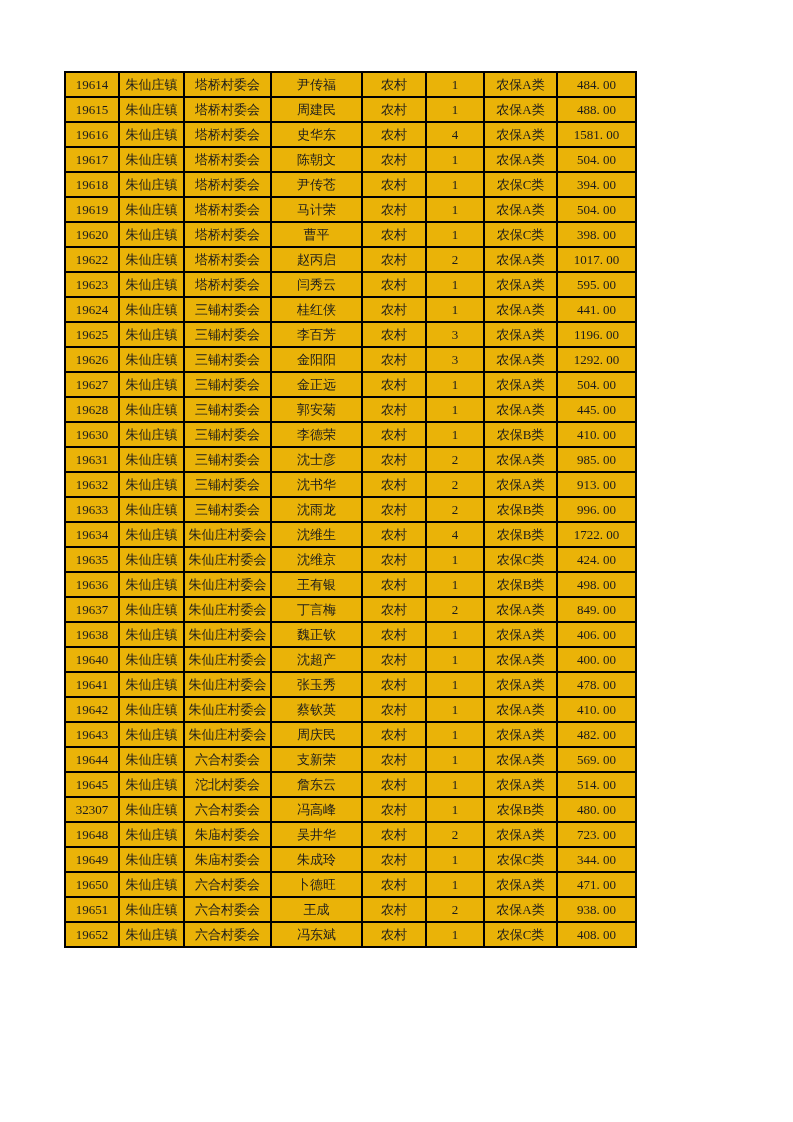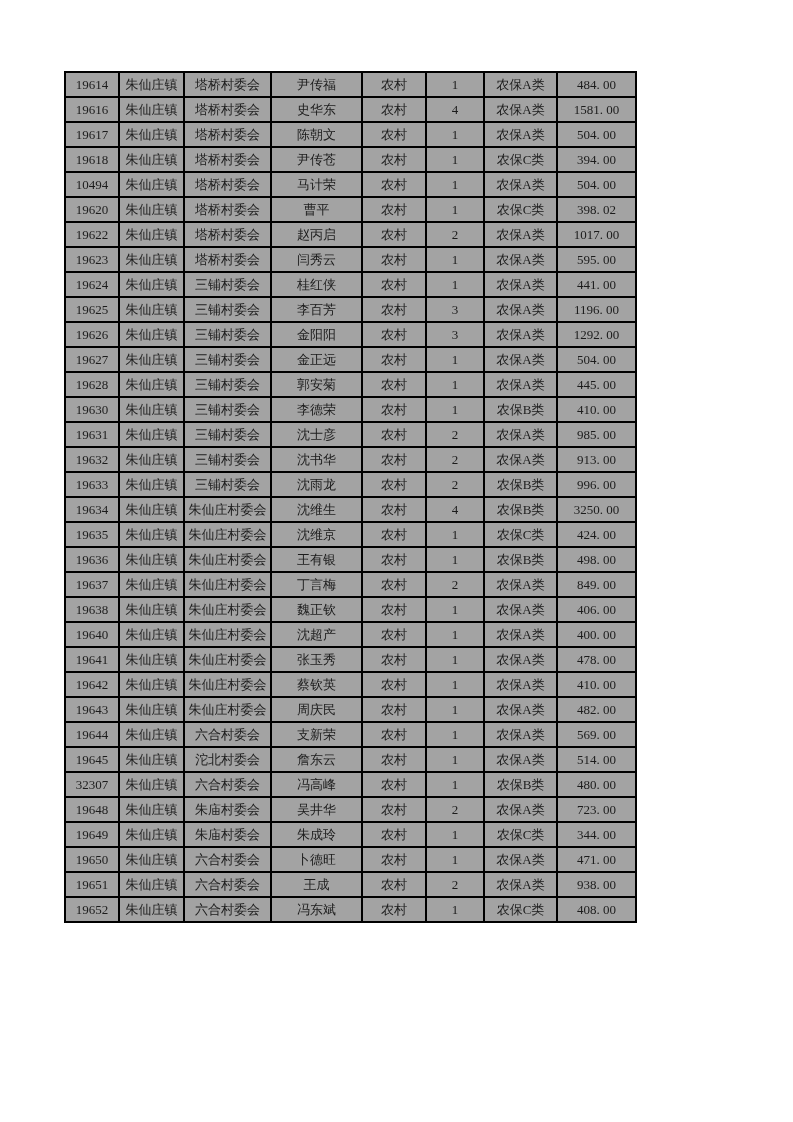--- a/index.html
+++ b/index.html
@@ -21,21 +21,21 @@
     height: 1122px;
     background: #ffffff;
     overflow: hidden;
   }
   table.grid {
     position: absolute;
     left: 64px;
     top: 71px;
     border-collapse: collapse;
     table-layout: fixed;
-    background: #a3a3a3;
+    background: #eab308;
   }
   table.grid td {
     border: 2px solid #000000;
     height: 23px;
     padding: 0 2px;
     text-align: center;
     vertical-align: middle;
     font-size: 13px;
     line-height: 23px;
     color: #1c1c1c;
@@ -63,20 +63,30 @@
           <td>19614</td>
           <td>朱仙庄镇</td>
           <td>塔桥村委会</td>
           <td>尹传福</td>
           <td>农村</td>
           <td>1</td>
           <td>农保A类</td>
           <td>484. 00</td>
         </tr>
         <tr>
+          <td>19615</td>
+          <td>朱仙庄镇</td>
+          <td>塔桥村委会</td>
+          <td>周建民</td>
+          <td>农村</td>
+          <td>1</td>
+          <td>农保A类</td>
+          <td>488. 00</td>
+        </tr>
+        <tr>
           <td>19616</td>
           <td>朱仙庄镇</td>
           <td>塔桥村委会</td>
           <td>史华东</td>
           <td>农村</td>
           <td>4</td>
           <td>农保A类</td>
           <td>1581. 00</td>
         </tr>
         <tr>
@@ -93,38 +103,38 @@
           <td>19618</td>
           <td>朱仙庄镇</td>
           <td>塔桥村委会</td>
           <td>尹传苍</td>
           <td>农村</td>
           <td>1</td>
           <td>农保C类</td>
           <td>394. 00</td>
         </tr>
         <tr>
-          <td>10494</td>
+          <td>19619</td>
           <td>朱仙庄镇</td>
           <td>塔桥村委会</td>
           <td>马计荣</td>
           <td>农村</td>
           <td>1</td>
           <td>农保A类</td>
           <td>504. 00</td>
         </tr>
         <tr>
           <td>19620</td>
           <td>朱仙庄镇</td>
           <td>塔桥村委会</td>
           <td>曹平</td>
           <td>农村</td>
           <td>1</td>
           <td>农保C类</td>
-          <td>398. 02</td>
+          <td>398. 00</td>
         </tr>
         <tr>
           <td>19622</td>
           <td>朱仙庄镇</td>
           <td>塔桥村委会</td>
           <td>赵丙启</td>
           <td>农村</td>
           <td>2</td>
           <td>农保A类</td>
           <td>1017. 00</td>
@@ -230,21 +240,21 @@
           <td>996. 00</td>
         </tr>
         <tr>
           <td>19634</td>
           <td>朱仙庄镇</td>
           <td>朱仙庄村委会</td>
           <td>沈维生</td>
           <td>农村</td>
           <td>4</td>
           <td>农保B类</td>
-          <td>3250. 00</td>
+          <td>1722. 00</td>
         </tr>
         <tr>
           <td>19635</td>
           <td>朱仙庄镇</td>
           <td>朱仙庄村委会</td>
           <td>沈维京</td>
           <td>农村</td>
           <td>1</td>
           <td>农保C类</td>
           <td>424. 00</td>

